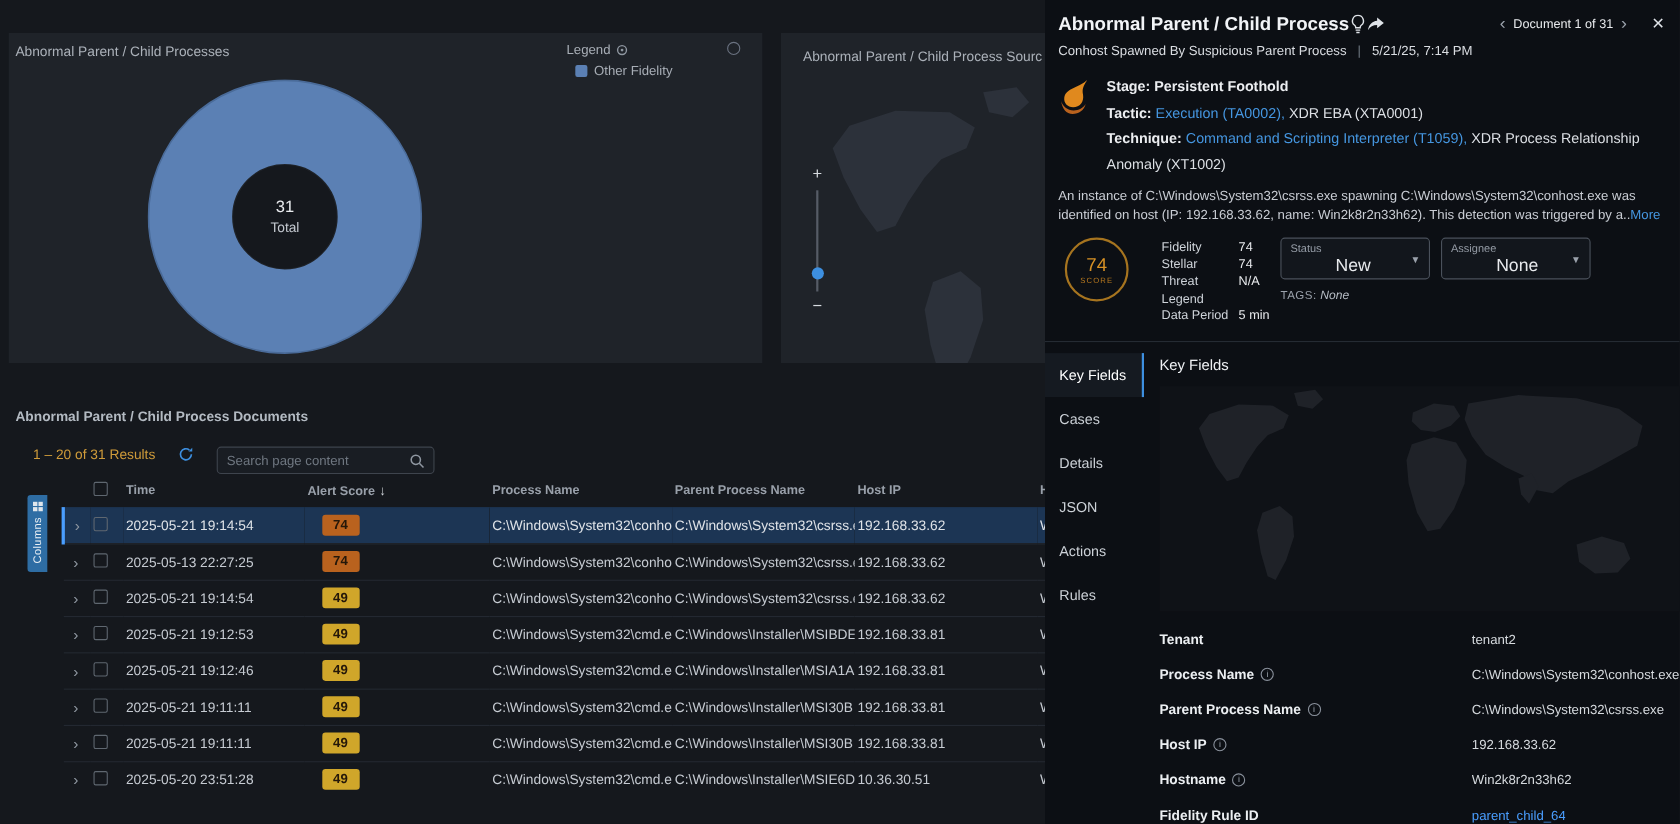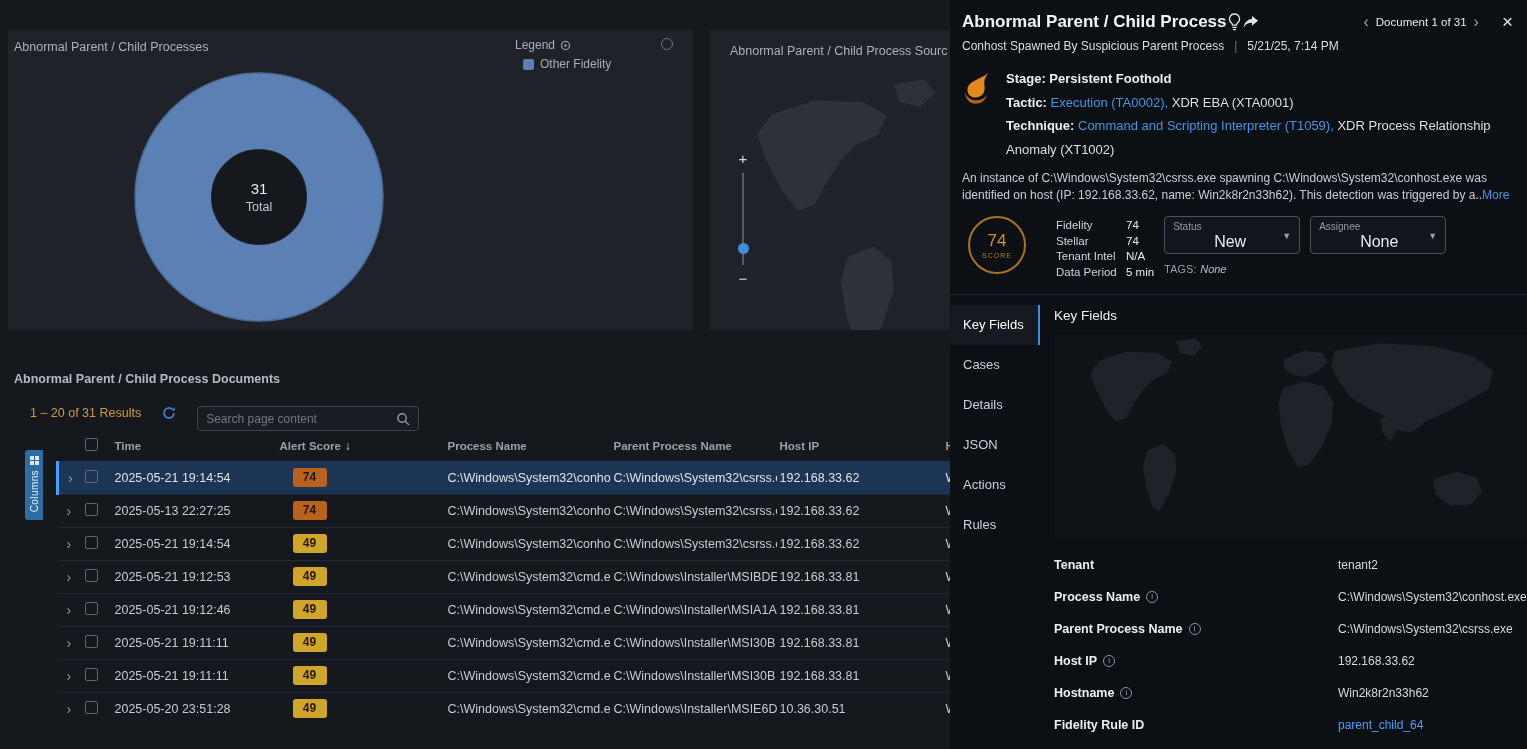--- a/index.html
+++ b/index.html
@@ -37,21 +37,21 @@
   .zoom-control { position:absolute; left:24px; top:122px; width:18px; display:flex; flex-direction:column; align-items:center; gap:7px; }
   .zoom-btn { background:none; border:none; color:#d7dbe0; font-size:15px; line-height:14px; cursor:pointer; font-family:inherit; }
   .zoom-track { position:relative; width:2px; height:92px; background:#565c66; }
   .zoom-thumb { position:absolute; left:-4.5px; top:70px; width:11px; height:11px; border-radius:50%; background:#3d8fe0; cursor:pointer; }
 
   
   .doc-title { position:absolute; left:14px; top:372px; font-size:12.5px; color:#b3bac2; }
   .results-row { position:absolute; left:30px; top:406px; height:26px; display:flex; align-items:flex-start; gap:21px; }
   .results-text { font-size:12.5px; color:#cf9b3a; }
   .refresh-btn { cursor:pointer; display:flex; align-items:center; }
-  .search-box { width:222px; height:25px; border:1px solid #3e444d; border-radius:4px; background:#191d23;
+  .search-box { width:198px; height:25px; border:1px solid #3e444d; border-radius:4px; background:#191d23;
                 display:flex; align-items:center; padding:0 8px; }
   .search-box input { flex:1; min-width:0; background:transparent; border:none; outline:none; color:#cfd4da; font-size:12px; font-family:inherit; }
   .search-box input::placeholder { color:#6f7781; }
 
   .columns-tab { position:absolute; left:25px; top:450px; width:18px; height:70px; background:#2e6da4;
                  border-radius:3px 0 0 3px; display:flex; flex-direction:column; align-items:center; padding-top:6px; gap:5px; cursor:pointer; }
   .columns-tab .vtext { writing-mode:vertical-rl; transform:rotate(180deg); font-size:10px; color:#eaf0f5; letter-spacing:.4px; }
 
   table.doc-table { position:absolute; left:56px; top:431px; width:1060px; border-collapse:collapse; table-layout:fixed; }
   .doc-table th { height:30px; text-align:left; font-size:11.5px; font-weight:bold; color:#99a0aa; padding-left:3px; white-space:nowrap; overflow:hidden; vertical-align:middle; }
@@ -387,21 +387,21 @@
     <div class="metrics">
       <div class="metric">
           <span class="m-label">Fidelity</span>
           <span class="m-value">74</span>
         </div>
       <div class="metric">
           <span class="m-label">Stellar</span>
           <span class="m-value">74</span>
         </div>
       <div class="metric">
-          <span class="m-label">Tenant Intel</span>
+          <span class="m-label">Threat Legend</span>
           <span class="m-value">N/A</span>
         </div>
       <div class="metric">
           <span class="m-label">Data Period</span>
           <span class="m-value">5 min</span>
         </div>
     </div>
     <div class="dd-col">
       <div class="dropdown">
         <div class="dd-label">Status</div>

